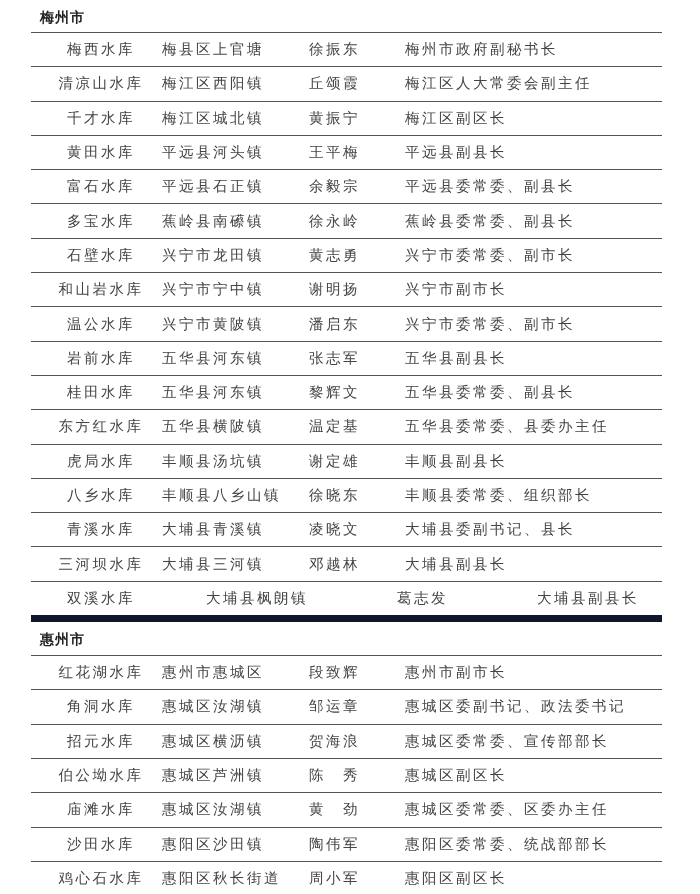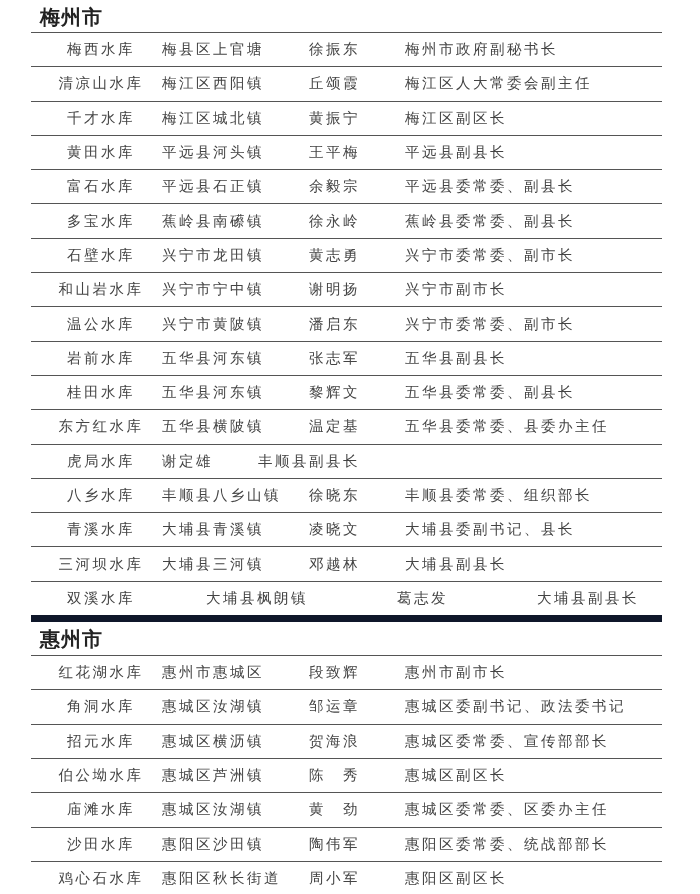--- a/index.html
+++ b/index.html
@@ -1,19 +1,19 @@
 <!DOCTYPE html>
 <html><head>
 <meta charset="utf-8">
 <style>
   html, body { margin:0; padding:0; background:#ffffff; }
   body { width:700px; height:894px; overflow:hidden; position:relative;
          font-family: "DejaVu Sans", "Liberation Sans", sans-serif; color:#3a3a3a; }
   .doc { position:absolute; left:31px; top:0; width:631px; }
-  .section-title { height:32px; line-height:34px; padding-left:9px; font-size:20px;
+  .section-title { height:32px; line-height:34px; padding-left:9px; font-size:14px;
                    font-weight:bold; color:#222; letter-spacing:1px; }
   .section-title.mid { border-top:7px solid #0f172a; height:33px; line-height:34px; }
   .row { height:33.3px; border-top:1px solid #555; display:flex; align-items:center;
          font-size:14.5px; letter-spacing:2.5px; color:#444; }
   .row:last-child { border-bottom:1px solid #0f766e; }
   .c1 { width:131px; padding-left:9px; box-sizing:border-box; white-space:nowrap;text-align:center; }
   .c2 { width:147px; white-space:nowrap; }
   .c3 { width:96px; white-space:nowrap; }
   .c4 { flex:1; white-space:nowrap; }
 </style>
@@ -90,20 +90,21 @@
         <span class="c4">五华县委常委、副县长</span>
       </div>
       <div class="row">
         <span class="c1">东方红水库</span>
         <span class="c2">五华县横陂镇</span>
         <span class="c3">温定基</span>
         <span class="c4">五华县委常委、县委办主任</span>
       </div>
       <div class="row">
         <span class="c1">虎局水库</span>
+        <span class="c2">丰顺县汤坑镇</span>
         <span class="c3">谢定雄</span>
         <span class="c4">丰顺县副县长</span>
       </div>
       <div class="row">
         <span class="c1">八乡水库</span>
         <span class="c2">丰顺县八乡山镇</span>
         <span class="c3">徐晓东</span>
         <span class="c4">丰顺县委常委、组织部长</span>
       </div>
       <div class="row">

